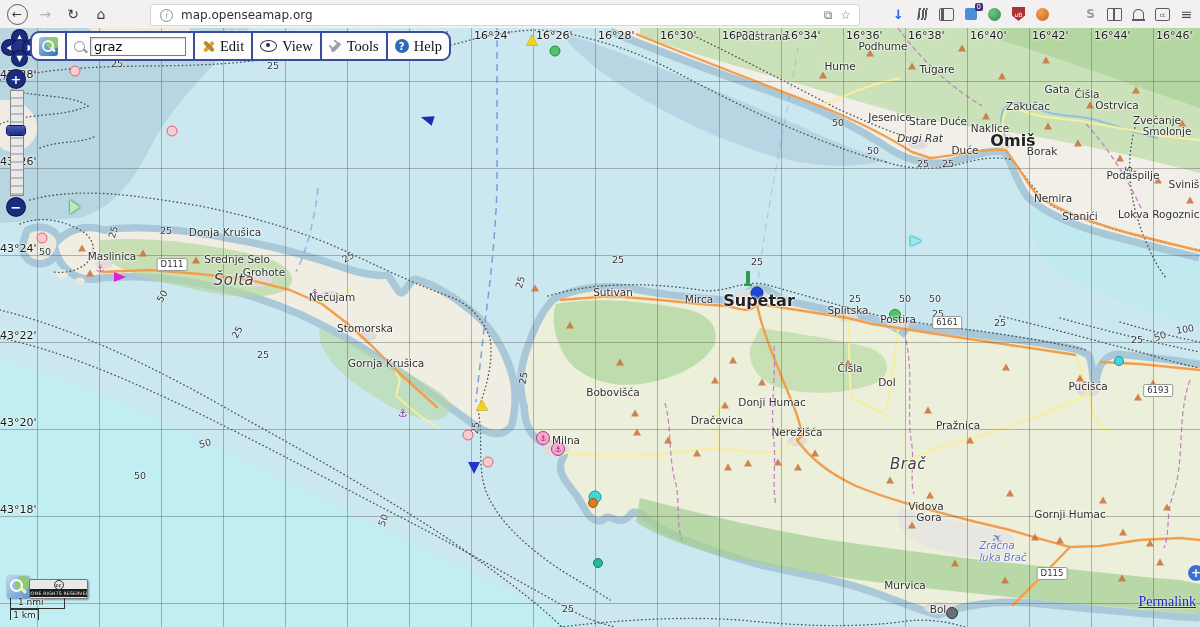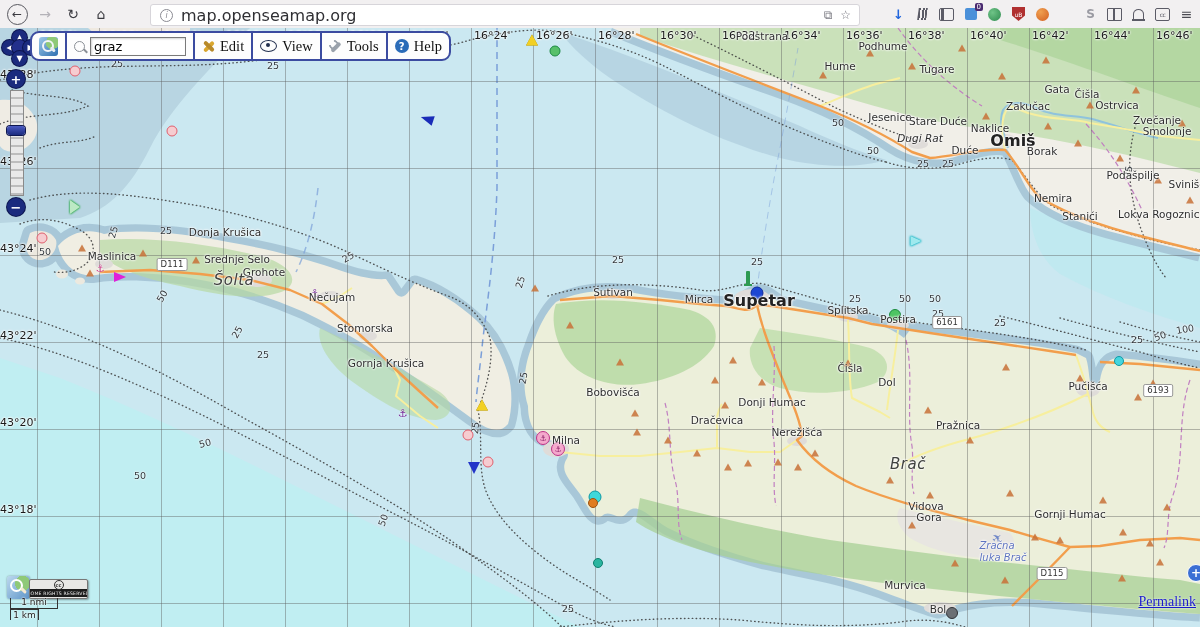--- a/index.html
+++ b/index.html
@@ -9,21 +9,21 @@
     border-bottom:1px solid #d4d2d6;display:flex;align-items:center;}
   .nav-btn{width:22px;height:22px;display:flex;align-items:center;justify-content:center;
     font-size:14px;color:#3a3a40;margin-left:6px;}
   .back-circ{width:19px;height:19px;border:1.6px solid #58585f;border-radius:50%;
     display:flex;align-items:center;justify-content:center;font-size:12px;}
   .fwd{color:#b4b2b8;}
   .urlbar{position:absolute;left:150px;top:4px;width:708px;height:20px;background:#fff;
     border:1px solid #d7d5da;border-radius:3px;display:flex;align-items:center;}
   .info-i{width:11px;height:11px;border:1.2px solid #8a8a92;border-radius:50%;margin:0 8px 0 9px;
     font-size:8px;color:#8a8a92;display:flex;align-items:center;justify-content:center;font-style:italic;}
-  .url-text{font-size:16px;color:#2f2f33;}
+  .url-text{font-size:12px;color:#2f2f33;}
   .page-act{margin-left:auto;display:flex;gap:8px;margin-right:8px;color:#7a7a82;font-size:12px;}
   .ext-icons{position:absolute;right:6px;top:0;height:28px;display:flex;align-items:center;gap:9px;}
   .xi{width:15px;height:15px;display:flex;align-items:center;justify-content:center;font-size:13px;position:relative;}
   .xi-dl{color:#2266dd;font-weight:bold;}
   .xi-lib{background:linear-gradient(90deg,#5b5b66 0 2px,transparent 2px 4px,#5b5b66 4px 6px,transparent 6px 7px,#5b5b66 7px 9px,transparent 9px);height:12px;width:9px;transform:skewX(-8deg);}
   .xi-side{width:13px;height:11px;border:1.5px solid #5b5b66;border-radius:2px;}
   .xi-side::before{content:"";position:absolute;left:2px;top:2px;bottom:2px;width:3px;background:#5b5b66;}
   .xi-tab{width:12px;height:12px;background:#4a90d9;border-radius:2px;}
   .badge0{position:absolute;top:-4px;right:-5px;background:#4a2a70;color:#fff;font-size:7px;
     padding:0 2px;border-radius:2px;line-height:8px;}
@@ -140,22 +140,22 @@
   .attr-logo::after{content:"";position:absolute;left:13px;top:13px;width:7px;height:3px;background:#f5e9d2;transform:rotate(45deg);border-radius:2px;}
   .cc-badge{position:absolute;left:29px;top:551px;width:57px;height:18px;z-index:10;border:1px solid #777;
     border-radius:2px;background:#e8e8e6;box-shadow:1px 1px 2px rgba(0,0,0,.35);overflow:hidden;}
   .cc-top{height:9px;display:flex;align-items:center;justify-content:center;}
   .cc-circ{width:8px;height:8px;border:1px solid #333;border-radius:50%;font-size:5px;color:#333;
     display:flex;align-items:center;justify-content:center;font-weight:bold;}
   .cc-strip{height:8px;background:#1c1c1c;color:#efefef;font-size:4.6px;letter-spacing:.2px;
     display:flex;align-items:center;justify-content:center;white-space:nowrap;}
   .scale{position:absolute;left:10px;top:570px;z-index:10;font-size:9px;color:#222;
     text-shadow:0 0 2px #fff,0 0 2px #fff;}
-  .sb1{width:46px;text-align:center;border-left:1.3px solid #333;border-right:1.3px solid #333;
-    border-bottom:1.3px solid #333;padding-bottom:1px;line-height:9px;}
+  .sb1{width:46px;border-left:1.3px solid #333;border-right:1.3px solid #333;
+    border-bottom:1.3px solid #333;padding-bottom:1px;line-height:9px;padding-left:7px;}
   .sb2{width:27px;text-align:center;border-left:1.3px solid #333;border-right:1.3px solid #333;
     border-top:1.3px solid #333;padding-top:1px;line-height:9px;}
   
   .permalink{position:absolute;right:4px;top:566px;z-index:11;color:#1a1acc;text-decoration:underline;
     font-family:"Liberation Serif",serif;font-size:14px;text-shadow:0 0 2px #fff;}
   .statusbar{position:absolute;right:2px;top:580px;z-index:11;background:#fff;border:2px solid #23238c;
     border-radius:9px;padding:0 7px;font-family:"DejaVu Sans Mono",monospace;font-size:10.5px;color:#111;
     line-height:15px;white-space:nowrap;}
 </style>
 </head>

